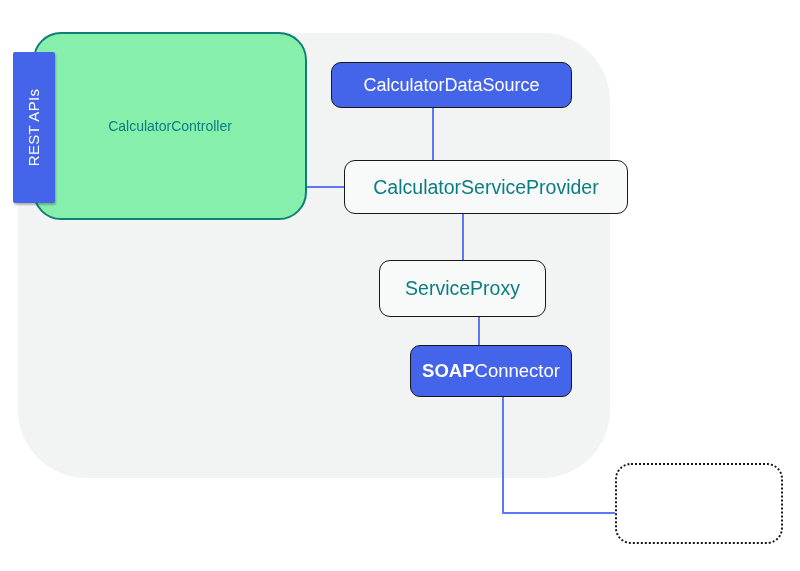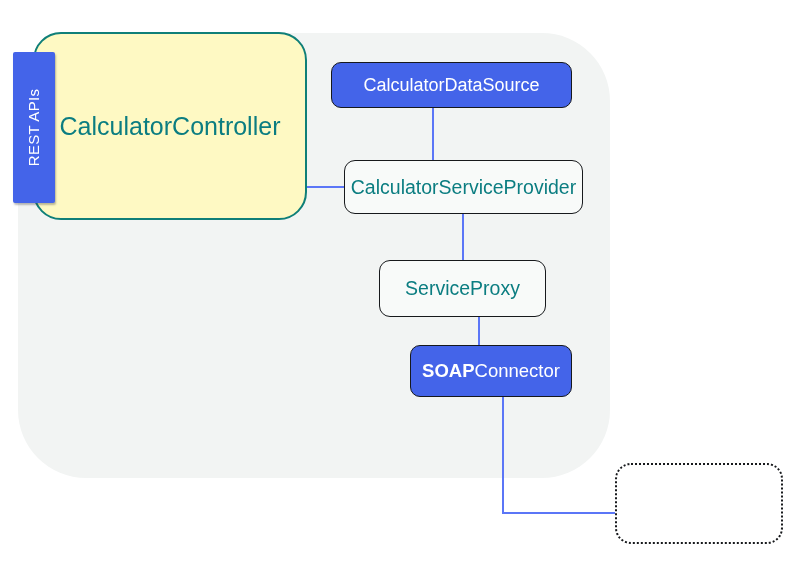--- a/index.html
+++ b/index.html
@@ -26,25 +26,25 @@
     position: absolute;
     display: flex;
     align-items: center;
     justify-content: center;
     text-align: center;
   }
 
   .controller-box {
     left: 33px; top: 32px;
     width: 274px; height: 188px;
-    background: #fef9c3;
+    background: #86efac;
     border: 2.5px solid #0f7f78;
     border-radius: 28px;
     color: #0b7d81;
-    font-size: 25px;
+    font-size: 14px;
   }
 
   .rest-apis-box {
     left: 13px; top: 52px;
     width: 42px; height: 151px;
     background: #4464e9;
     border-radius: 2px;
     color: #ffffff;
     box-shadow: 1px 2px 2px rgba(60,60,60,0.35);
   }
@@ -63,21 +63,21 @@
   }
 
   .light-box {
     background: #f8faf9;
     border: 1.5px solid #17191c;
     border-radius: 11px;
     color: #0b7d81;
   }
 
   .datasource-box { left: 331px; top: 62px; width: 241px; height: 46px; font-size: 18px; font-weight: 500; }
-  .provider-box   { left: 344px; top: 160px; width: 239px; height: 54px; font-size: 19.5px; }
+  .provider-box   { left: 344px; top: 160px; width: 284px; height: 54px; font-size: 19.5px; }
   .proxy-box      { left: 379px; top: 260px; width: 167px; height: 57px; font-size: 19.5px; text-align: center; }
   .soap-box       { left: 410px; top: 345px; width: 162px; height: 52px; font-size: 18.5px; }
 
   .dashed-box {
     left: 615px; top: 463px;
     width: 168px; height: 81px;
     background: #ffffff;
     border: 2px dotted #17191c;
     border-radius: 16px;
     color: #0b7d81;

